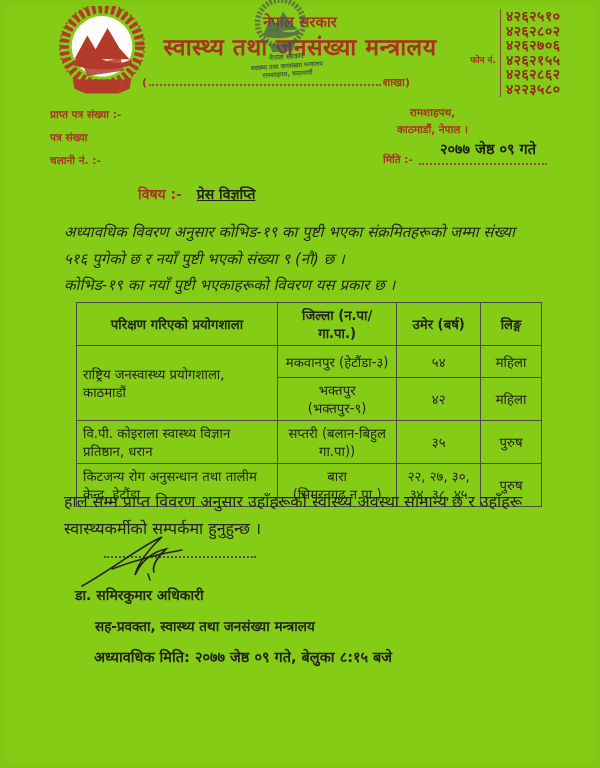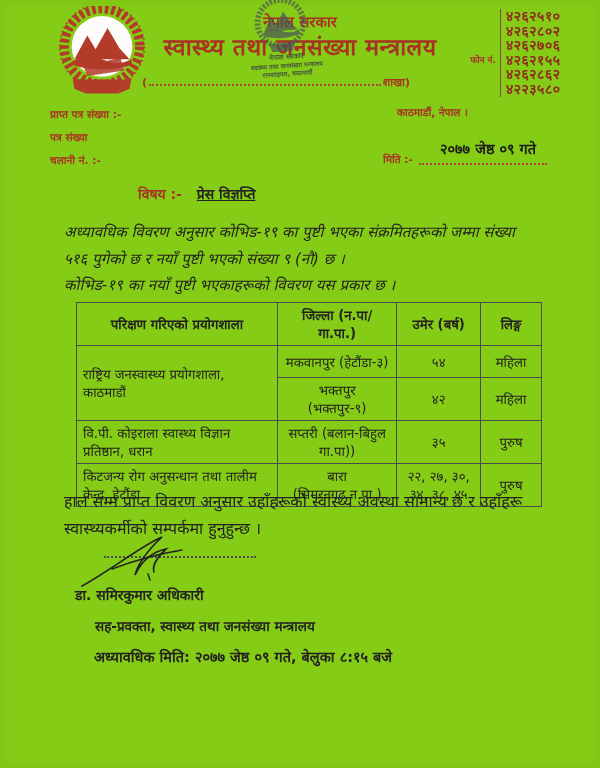--- a/index.html
+++ b/index.html
@@ -121,20 +121,21 @@
     <div>४२२३५८०</div>
   </div>
 
   <div class="abs meta-left">
     <div>प्राप्त पत्र संख्या :-</div>
     <div>पत्र संख्या</div>
     <div>चलानी नं. :-</div>
   </div>
 
   <div class="abs addr">
+    <div>रामशाहपथ,</div>
     <div>काठमाडौं, नेपाल ।</div>
   </div>
   <div class="abs date-row">
     <span class="date-label">मिति :-</span>
     <span class="date-dots"></span>
     <span class="date-value">२०७७ जेष्ठ ०९ गते</span>
   </div>
 
   <div class="abs subject">
     <span class="lbl">विषय :-</span>

